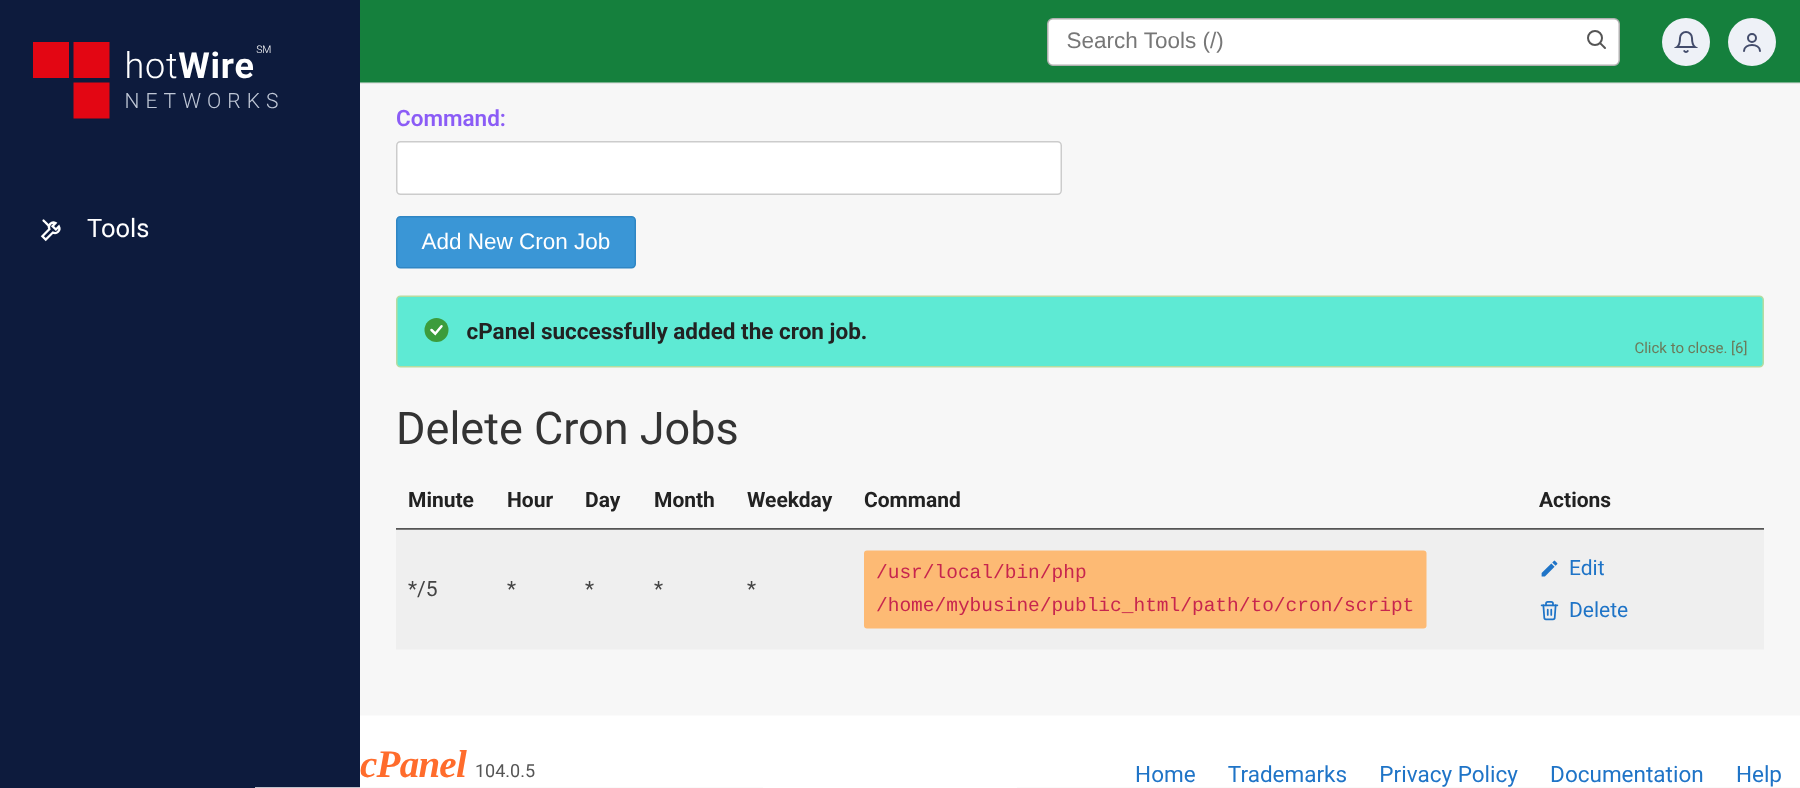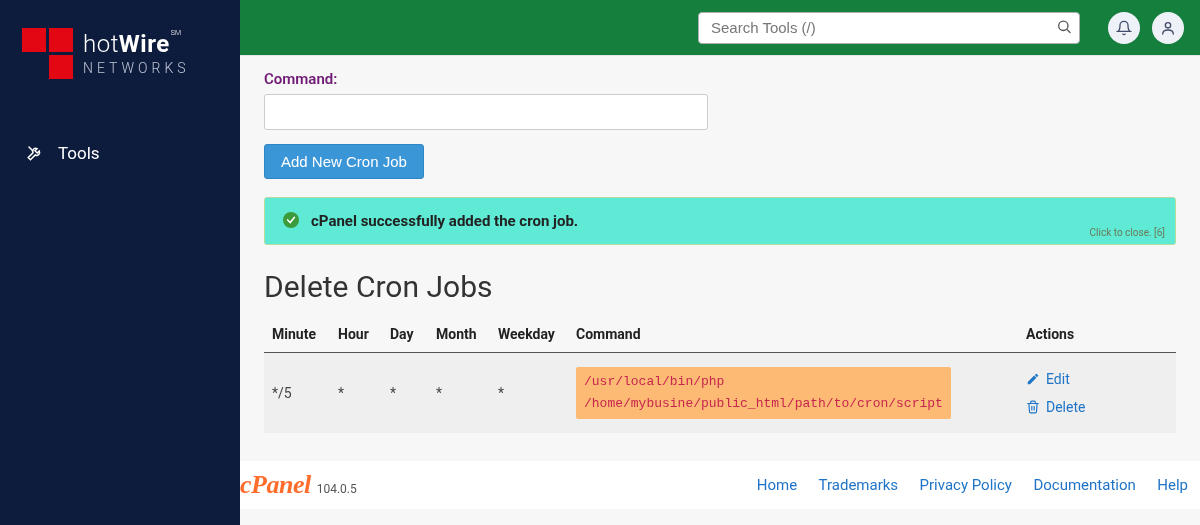--- a/index.html
+++ b/index.html
@@ -117,21 +117,21 @@
       left: 240px; top: 56px;
       width: 960px;
       height: 469px;
       background: #f7f7f7;
       padding: 14px 24px 0 24px;
       overflow: hidden;
     }
     .field-label {
       font-size: 15px;
       font-weight: 600;
-      color: #701a75;
+      color: #8b5cf6;
       display: block;
       margin-bottom: 6px;
     }
     .text-input {
       width: 444px;
       height: 36px;
       border: 1px solid #ccc;
       border-radius: 3px;
       background: #fff;
       padding: 0 10px;
@@ -226,25 +226,25 @@
       cursor: pointer;
       margin-bottom: 12px;
       text-decoration: none;
     }
     .action-link:last-child { margin-bottom: 0; }
     .action-link svg { margin-right: 6px; }
 
     .footer {
       position: absolute;
       left: 0;
-      bottom: 16px;
+      bottom: 0;
       width: 100%;
       height: 48px;
       display: flex;
-      align-items: center;
+      align-items: flex-end;
       justify-content: space-between;
       background: #fff;
       padding: 0 12px 0 0;
     }
     .footer-left {
       display: flex;
       align-items: baseline;
     }
     .cpanel-logo {
       font-family: Georgia, serif;

